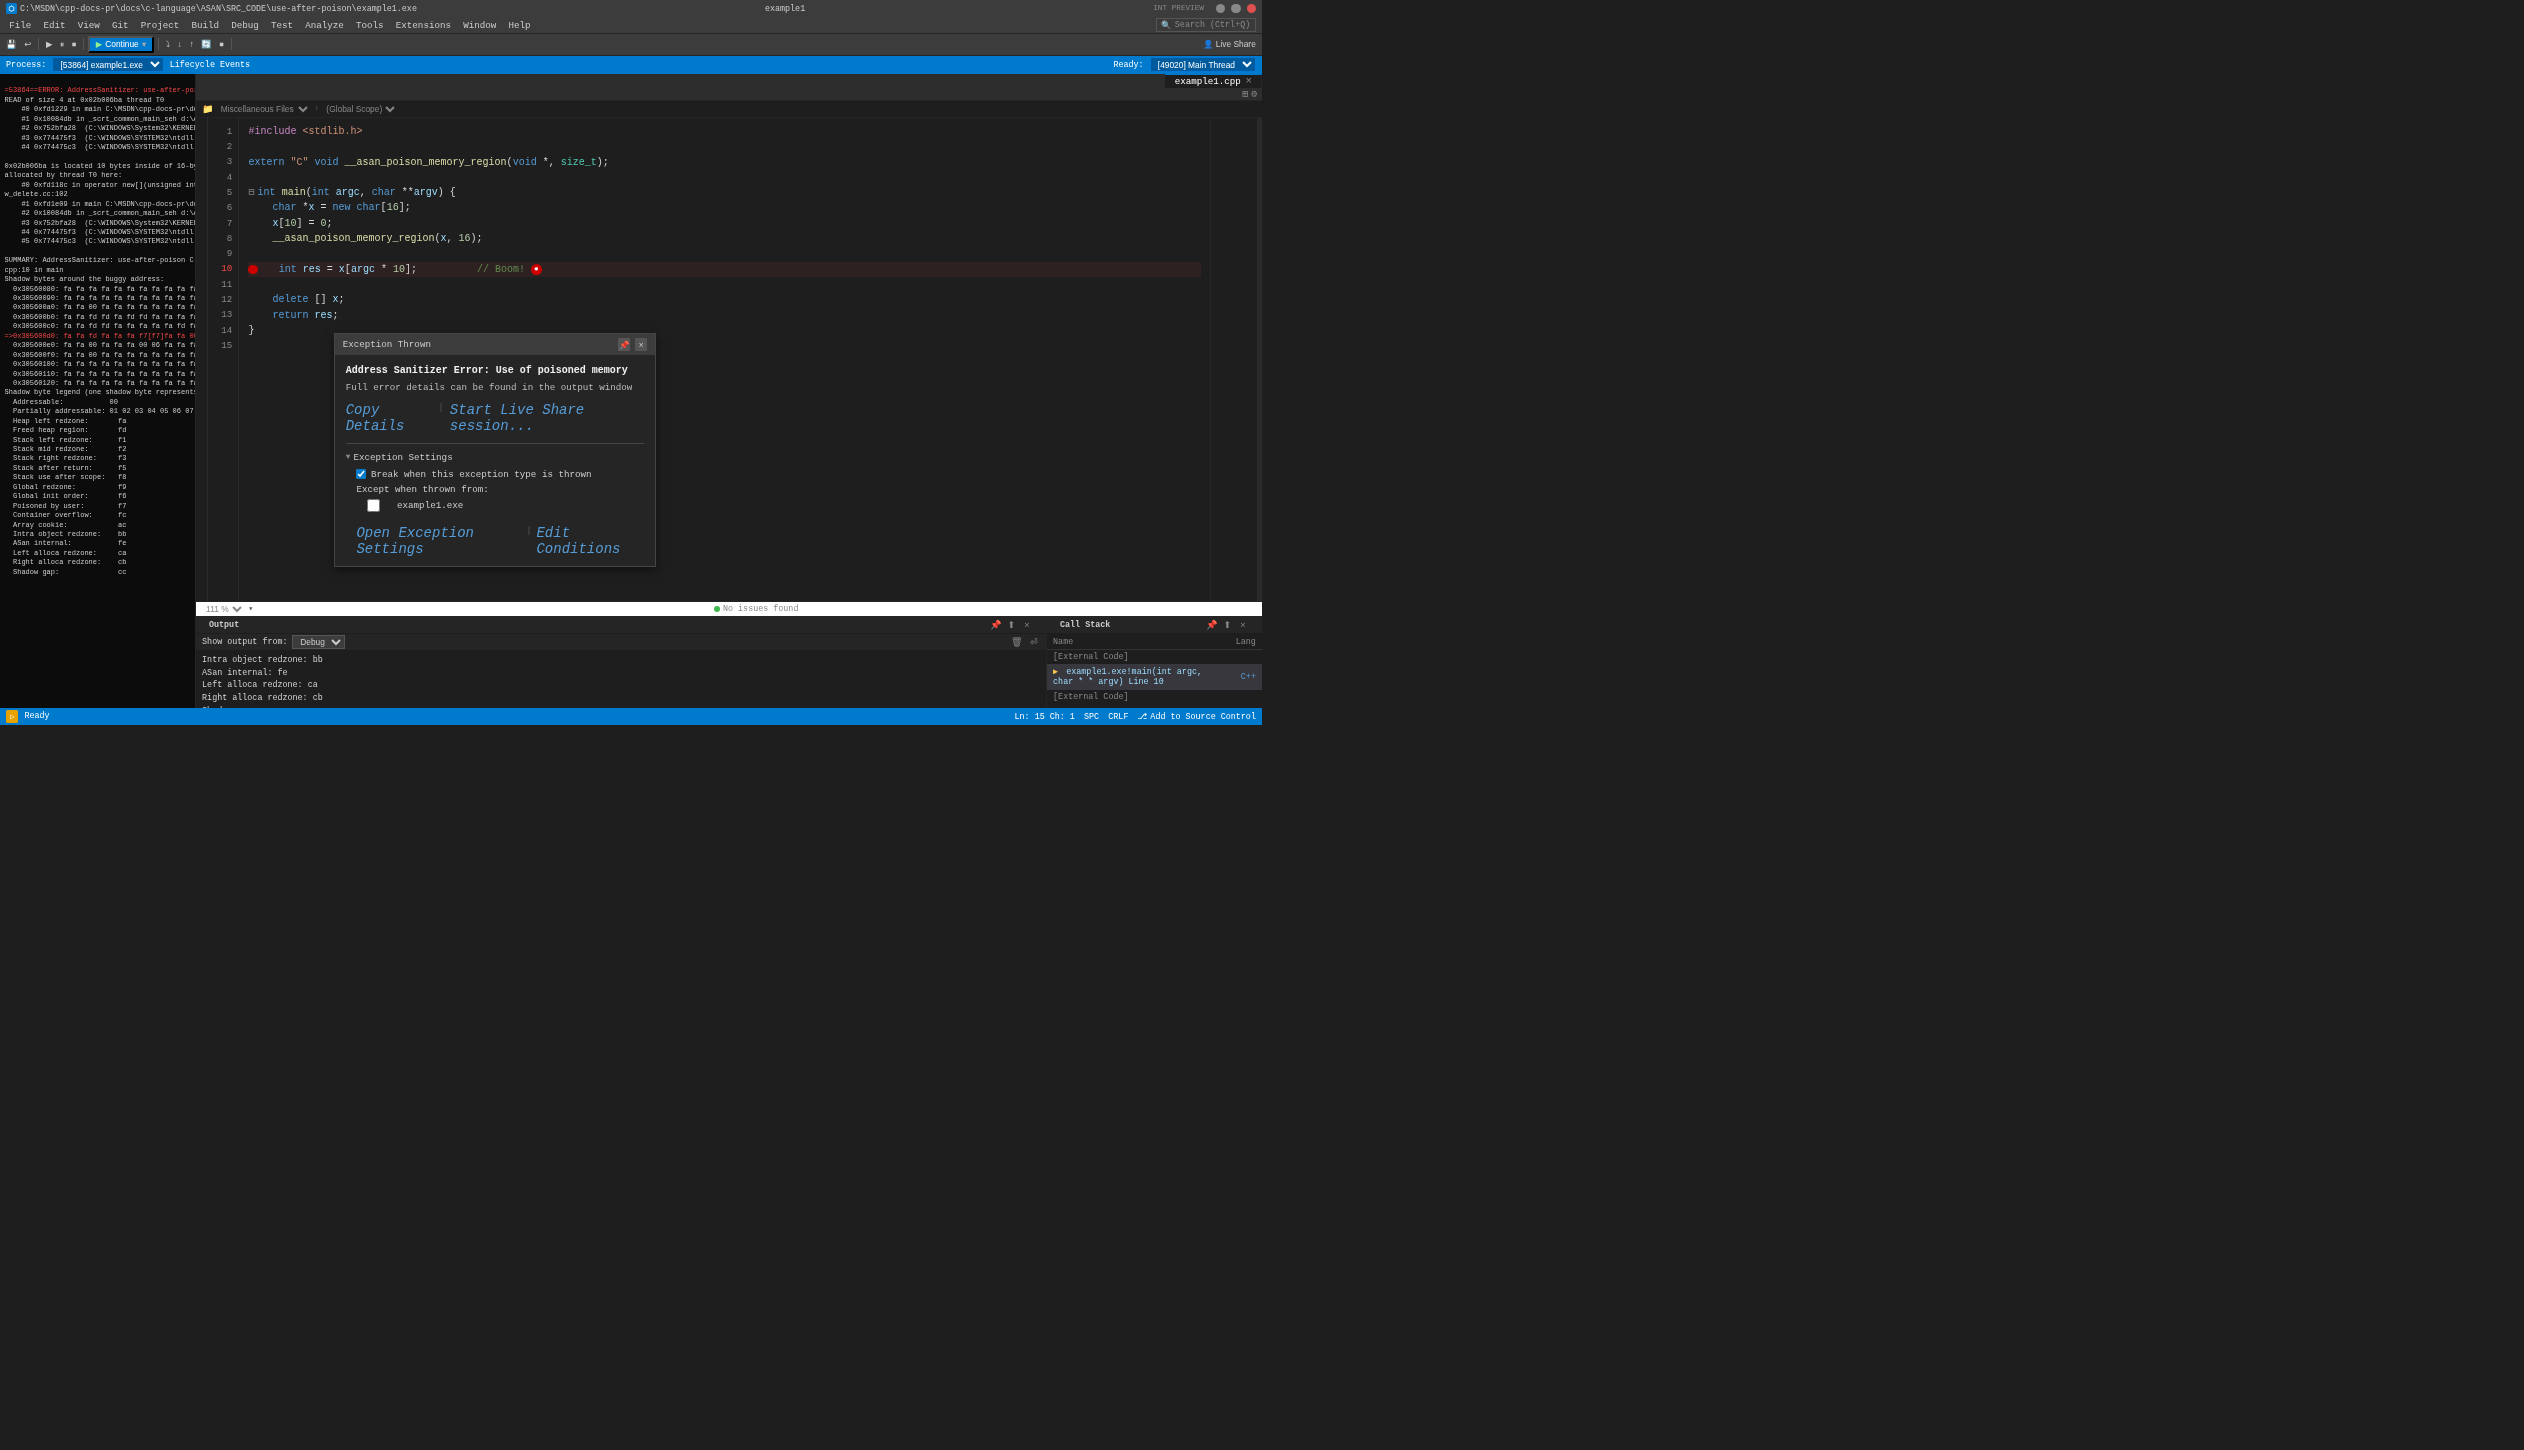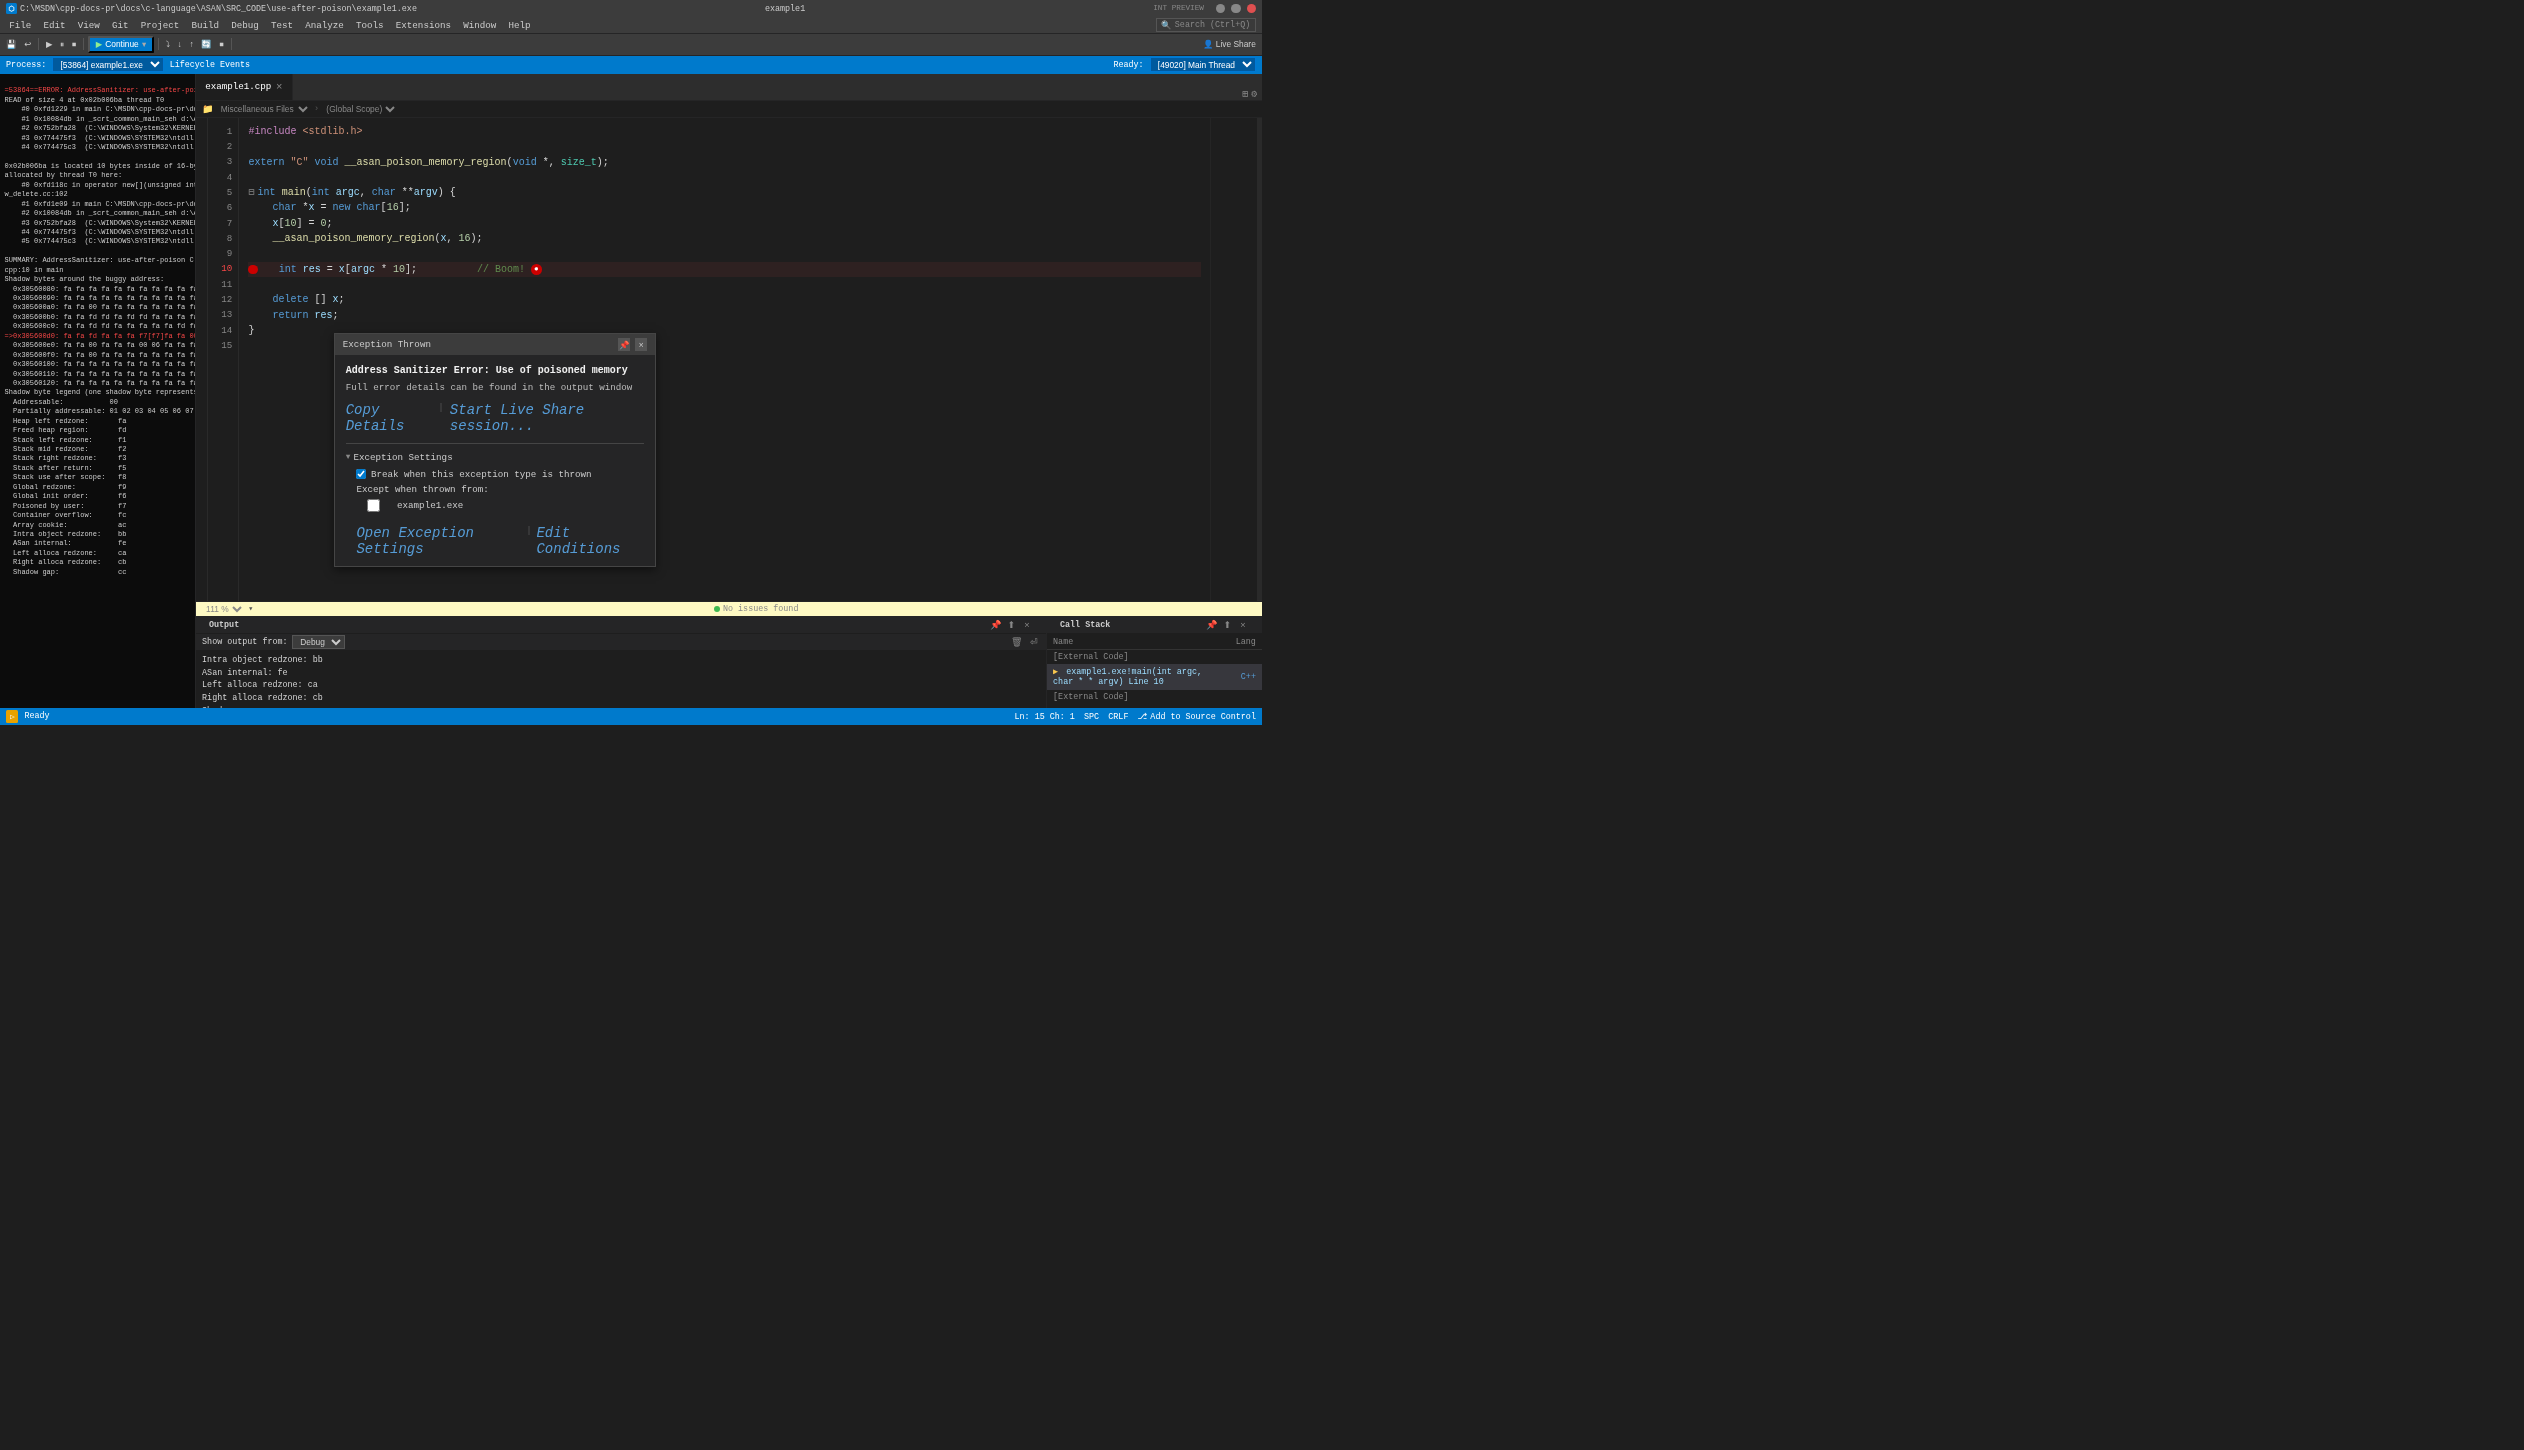--- a/index.html
+++ b/index.html
@@ -178,20 +178,21 @@
     }
 
     
     .tab-bar {
       background: #2d2d2d;
       height: 27px;
       display: flex;
       align-items: flex-end;
       flex-shrink: 0;
       border-bottom: 0.8px solid #252526;
+      flex-direction: column;
     }
     .tab {
       height: 27px;
       padding: 0 9.2px;
       display: flex;
       align-items: center;
       gap: 4.6px;
       font-size: 9.2px;
       cursor: pointer;
       border-right: 0.8px solid #252526;
@@ -538,21 +539,21 @@
     .cs-main { color: #9cdcfe; }
     .minimap {
       width: 46px;
       background: #1e1e1e;
       border-left: 0.8px solid #2a2a2a;
       flex-shrink: 0;
       opacity: 0.6;
     }
 
     .zoom-bar {
-      background: #fef9c3;
+      background: #ffffff;
       height: 15.3px;
       display: flex;
       align-items: center;
       padding: 0 6.1px;
       gap: 3.1px;
       font-size: 8.4px;
       color: #888;
       border-top: 0.8px solid #252526;
       flex-shrink: 0;
     }

